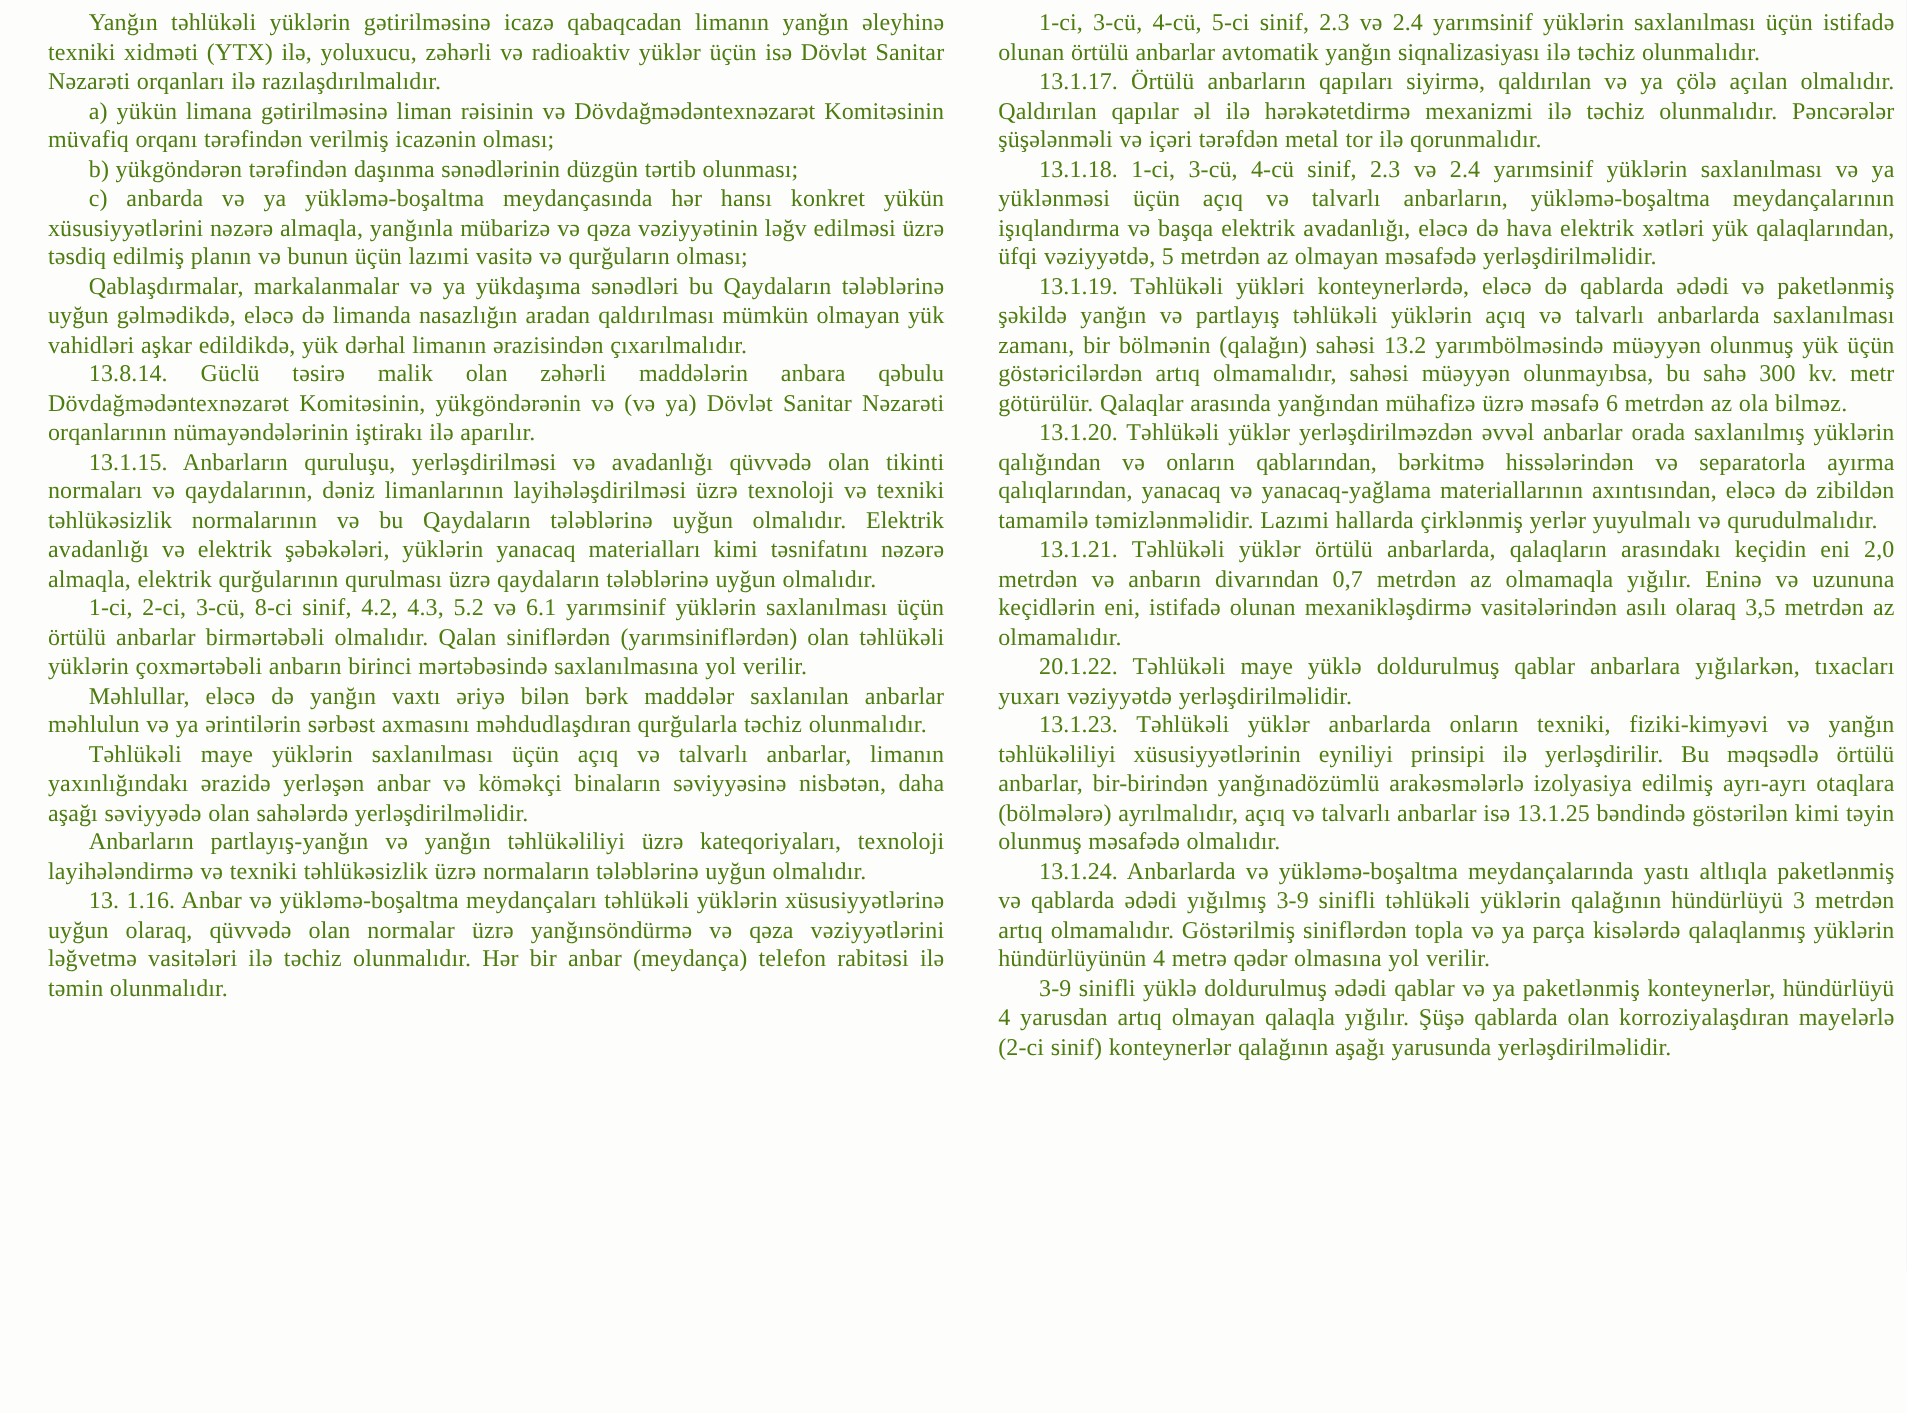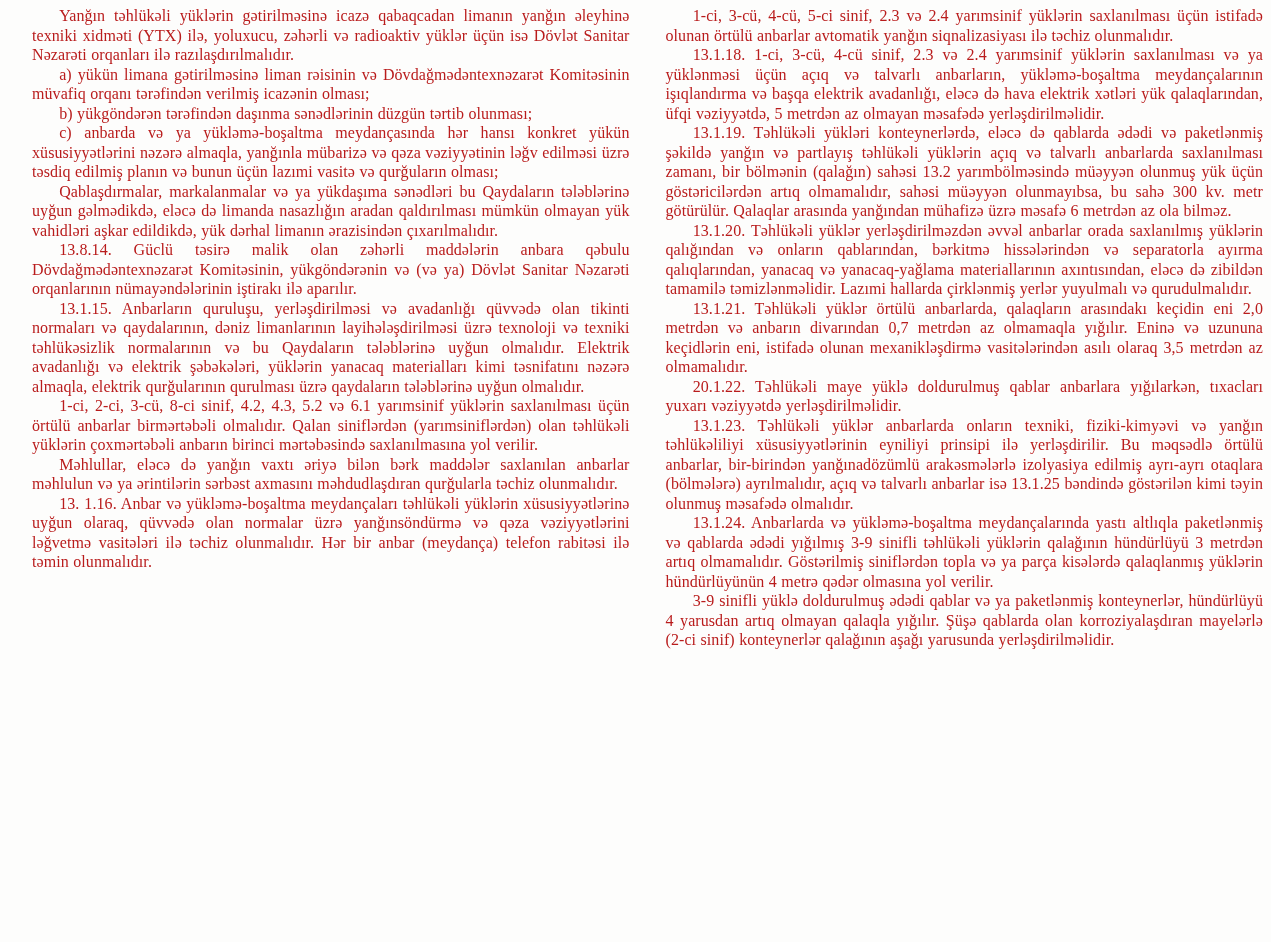--- a/index.html
+++ b/index.html
@@ -13,21 +13,21 @@
     margin: 0 auto;
     background: #fdfdfc;
     overflow: hidden;
     box-sizing: border-box;
     padding: 6px 8px 8px 32px;
     display: flex;
     gap: 36px;
     font-family: "Liberation Serif", "DejaVu Serif", serif;
     font-size: 16px;
     line-height: 19.5px;
-    color: #b91c1c;
+    color: #4d7c0f;
     text-align: justify;
   }
   .column {
     flex: 1 1 0;
     min-width: 0;
   }
   .column p {
     margin: 0;
     padding: 0;
     text-indent: 1.7em;
@@ -42,24 +42,27 @@
   <div class="column">
     <p>Yanğın təhlükəli yüklərin gətirilməsinə icazə qabaqcadan limanın yanğın əleyhinə texniki xidməti (YTX) ilə, yoluxucu, zəhərli və radioaktiv yüklər üçün isə Dövlət Sanitar Nəzarəti orqanları ilə razılaşdırılmalıdır.</p>
     <p>a) yükün limana gətirilməsinə liman rəisinin və Dövdağmədəntexnəzarət Komitəsinin müvafiq orqanı tərəfindən verilmiş icazənin olması;</p>
     <p>b) yükgöndərən tərəfindən daşınma sənədlərinin düzgün tərtib olunması;</p>
     <p>c) anbarda və ya yükləmə-boşaltma meydançasında hər hansı konkret yükün xüsusiyyətlərini nəzərə almaqla, yanğınla mübarizə və qəza vəziyyətinin ləğv edilməsi üzrə təsdiq edilmiş planın və bunun üçün lazımi vasitə və qurğuların olması;</p>
     <p>Qablaşdırmalar, markalanmalar və ya yükdaşıma sənədləri bu Qaydaların tələblərinə uyğun gəlmədikdə, eləcə də limanda nasazlığın aradan qaldırılması mümkün olmayan yük vahidləri aşkar edildikdə, yük dərhal limanın ərazisindən çıxarılmalıdır.</p>
     <p>13.8.14. Güclü təsirə malik olan zəhərli maddələrin anbara qəbulu Dövdağmədəntexnəzarət Komitəsinin, yükgöndərənin və (və ya) Dövlət Sanitar Nəzarəti orqanlarının nümayəndələrinin iştirakı ilə aparılır.</p>
     <p>13.1.15. Anbarların quruluşu, yerləşdirilməsi və avadanlığı qüvvədə olan tikinti normaları və qaydalarının, dəniz limanlarının layihələşdirilməsi üzrə texnoloji və texniki təhlükəsizlik normalarının və bu Qaydaların tələblərinə uyğun olmalıdır. Elektrik avadanlığı və elektrik şəbəkələri, yüklərin yanacaq materialları kimi təsnifatını nəzərə almaqla, elektrik qurğularının qurulması üzrə qaydaların tələblərinə uyğun olmalıdır.</p>
     <p>1-ci, 2-ci, 3-cü, 8-ci sinif, 4.2, 4.3, 5.2 və 6.1 yarımsinif yüklərin saxlanılması üçün örtülü anbarlar birmərtəbəli olmalıdır. Qalan siniflərdən (yarımsiniflərdən) olan təhlükəli yüklərin çoxmərtəbəli anbarın birinci mərtəbəsində saxlanılmasına yol verilir.</p>
     <p>Məhlullar, eləcə də yanğın vaxtı əriyə bilən bərk maddələr saxlanılan anbarlar məhlulun və ya ərintilərin sərbəst axmasını məhdudlaşdıran qurğularla təchiz olunmalıdır.</p>
+    <p>Təhlükəli maye yüklərin saxlanılması üçün açıq və talvarlı anbarlar, limanın yaxınlığındakı ərazidə yerləşən anbar və köməkçi binaların səviyyəsinə nisbətən, daha aşağı səviyyədə olan sahələrdə yerləşdirilməlidir.</p>
+    <p>Anbarların partlayış-yanğın və yanğın təhlükəliliyi üzrə kateqoriyaları, texnoloji layihələndirmə və texniki təhlükəsizlik üzrə normaların tələblərinə uyğun olmalıdır.</p>
     <p>13. 1.16. Anbar və yükləmə-boşaltma meydançaları təhlükəli yüklərin xüsusiyyətlərinə uyğun olaraq, qüvvədə olan normalar üzrə yanğınsöndürmə və qəza vəziyyətlərini ləğvetmə vasitələri ilə təchiz olunmalıdır. Hər bir anbar (meydança) telefon rabitəsi ilə təmin olunmalıdır.</p>
   </div>
   <div class="column">
     <p>1-ci, 3-cü, 4-cü, 5-ci sinif, 2.3 və 2.4 yarımsinif yüklərin saxlanılması üçün istifadə olunan örtülü anbarlar avtomatik yanğın siqnalizasiyası ilə təchiz olunmalıdır.</p>
+    <p>13.1.17. Örtülü anbarların qapıları siyirmə, qaldırılan və ya çölə açılan olmalıdır. Qaldırılan qapılar əl ilə hərəkətetdirmə mexanizmi ilə təchiz olunmalıdır. Pəncərələr şüşələnməli və içəri tərəfdən metal tor ilə qorunmalıdır.</p>
     <p>13.1.18. 1-ci, 3-cü, 4-cü sinif, 2.3 və 2.4 yarımsinif yüklərin saxlanılması və ya yüklənməsi üçün açıq və talvarlı anbarların, yükləmə-boşaltma meydançalarının işıqlandırma və başqa elektrik avadanlığı, eləcə də hava elektrik xətləri yük qalaqlarından, üfqi vəziyyətdə, 5 metrdən az olmayan məsafədə yerləşdirilməlidir.</p>
     <p>13.1.19. Təhlükəli yükləri konteynerlərdə, eləcə də qablarda ədədi və paketlənmiş şəkildə yanğın və partlayış təhlükəli yüklərin açıq və talvarlı anbarlarda saxlanılması zamanı, bir bölmənin (qalağın) sahəsi 13.2 yarımbölməsində müəyyən olunmuş yük üçün göstəricilərdən artıq olmamalıdır, sahəsi müəyyən olunmayıbsa, bu sahə 300 kv. metr götürülür. Qalaqlar arasında yanğından mühafizə üzrə məsafə 6 metrdən az ola bilməz.</p>
     <p>13.1.20. Təhlükəli yüklər yerləşdirilməzdən əvvəl anbarlar orada saxlanılmış yüklərin qalığından və onların qablarından, bərkitmə hissələrindən və separatorla ayırma qalıqlarından, yanacaq və yanacaq-yağlama materiallarının axıntısından, eləcə də zibildən tamamilə təmizlənməlidir. Lazımi hallarda çirklənmiş yerlər yuyulmalı və qurudulmalıdır.</p>
     <p>13.1.21. Təhlükəli yüklər örtülü anbarlarda, qalaqların arasındakı keçidin eni 2,0 metrdən və anbarın divarından 0,7 metrdən az olmamaqla yığılır. Eninə və uzununa keçidlərin eni, istifadə olunan mexanikləşdirmə vasitələrindən asılı olaraq 3,5 metrdən az olmamalıdır.</p>
     <p>20.1.22. Təhlükəli maye yüklə doldurulmuş qablar anbarlara yığılarkən, tıxacları yuxarı vəziyyətdə yerləşdirilməlidir.</p>
     <p>13.1.23. Təhlükəli yüklər anbarlarda onların texniki, fiziki-kimyəvi və yanğın təhlükəliliyi xüsusiyyətlərinin eyniliyi prinsipi ilə yerləşdirilir. Bu məqsədlə örtülü anbarlar, bir-birindən yanğınadözümlü arakəsmələrlə izolyasiya edilmiş ayrı-ayrı otaqlara (bölmələrə) ayrılmalıdır, açıq və talvarlı anbarlar isə 13.1.25 bəndində göstərilən kimi təyin olunmuş məsafədə olmalıdır.</p>
     <p>13.1.24. Anbarlarda və yükləmə-boşaltma meydançalarında yastı altlıqla paketlənmiş və qablarda ədədi yığılmış 3-9 sinifli təhlükəli yüklərin qalağının hündürlüyü 3 metrdən artıq olmamalıdır. Göstərilmiş siniflərdən topla və ya parça kisələrdə qalaqlanmış yüklərin hündürlüyünün 4 metrə qədər olmasına yol verilir.</p>
     <p>3-9 sinifli yüklə doldurulmuş ədədi qablar və ya paketlənmiş konteynerlər, hündürlüyü 4 yarusdan artıq olmayan qalaqla yığılır. Şüşə qablarda olan korroziyalaşdıran mayelərlə (2-ci sinif) konteynerlər qalağının aşağı yarusunda yerləşdirilməlidir.</p>
   </div>
 </div>

